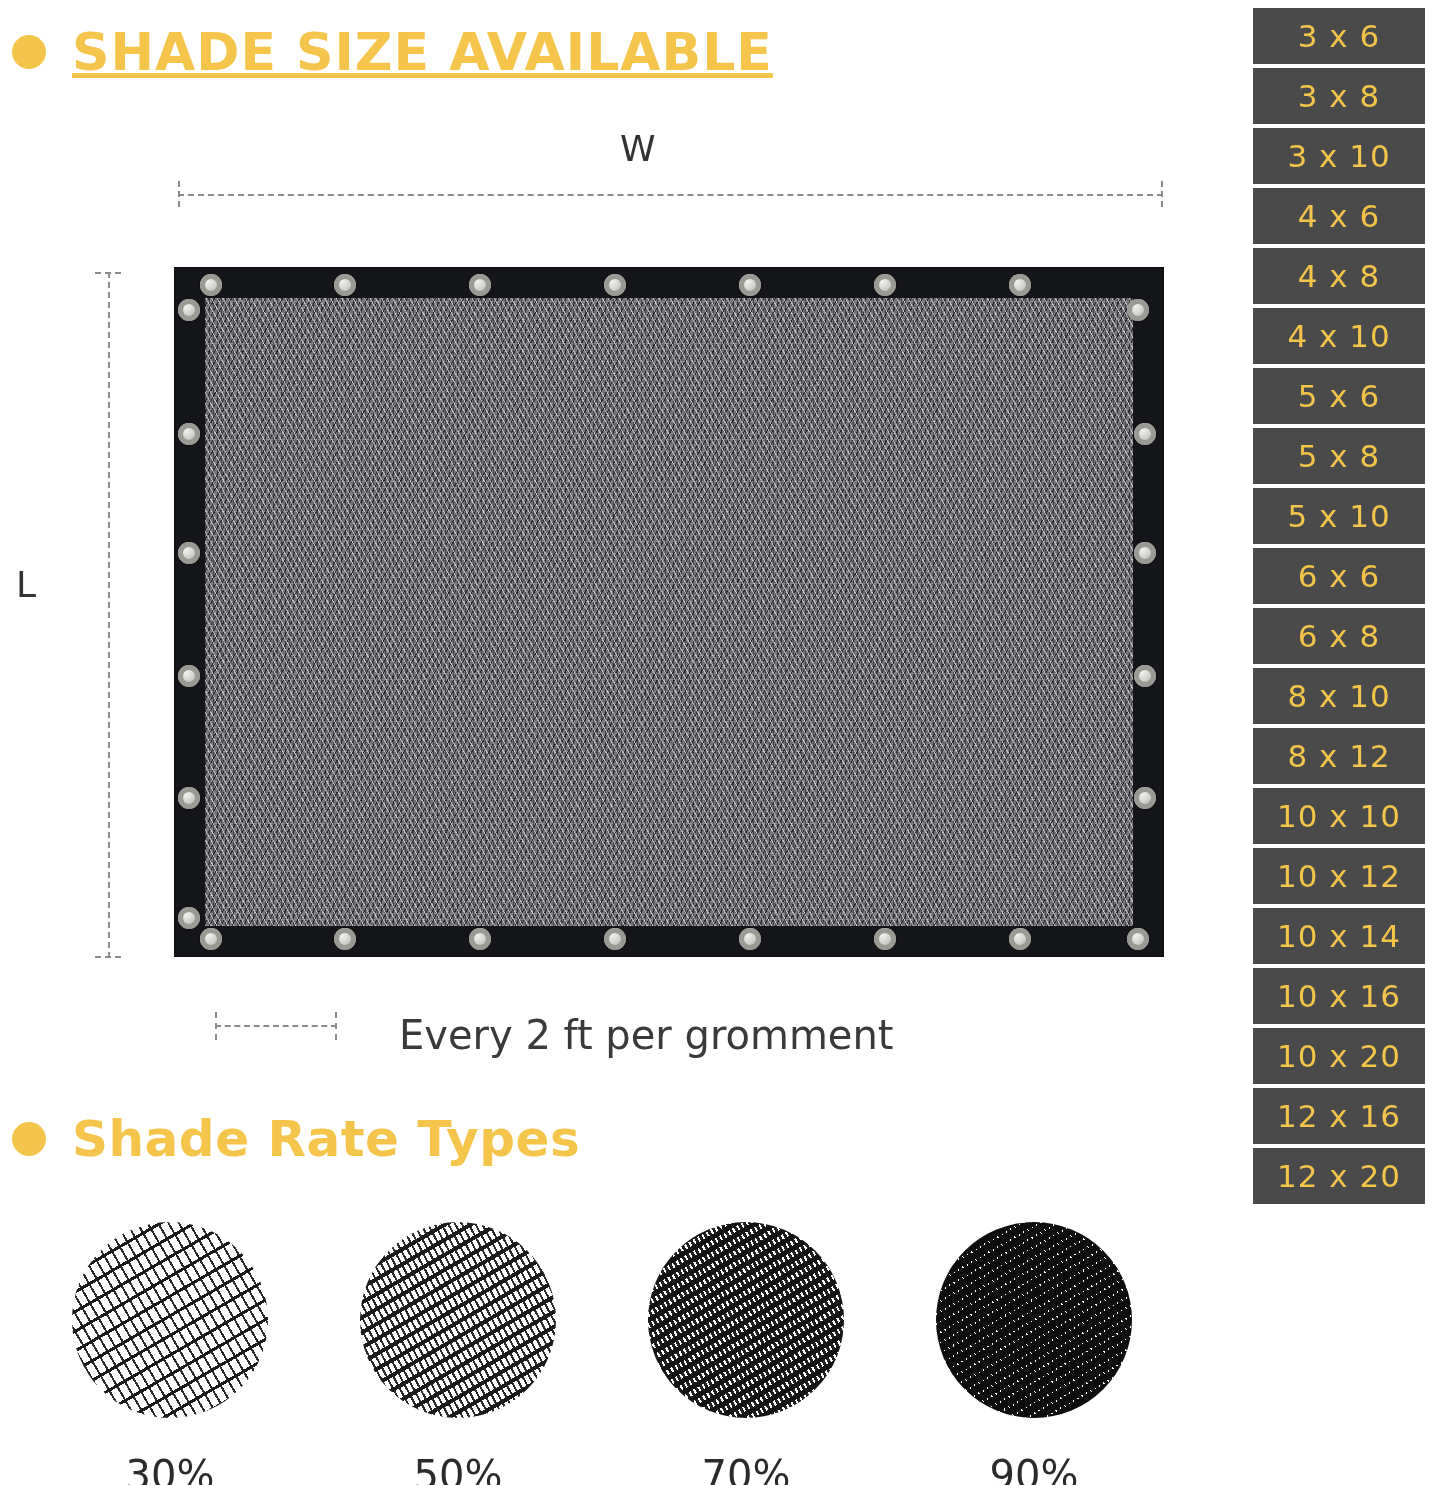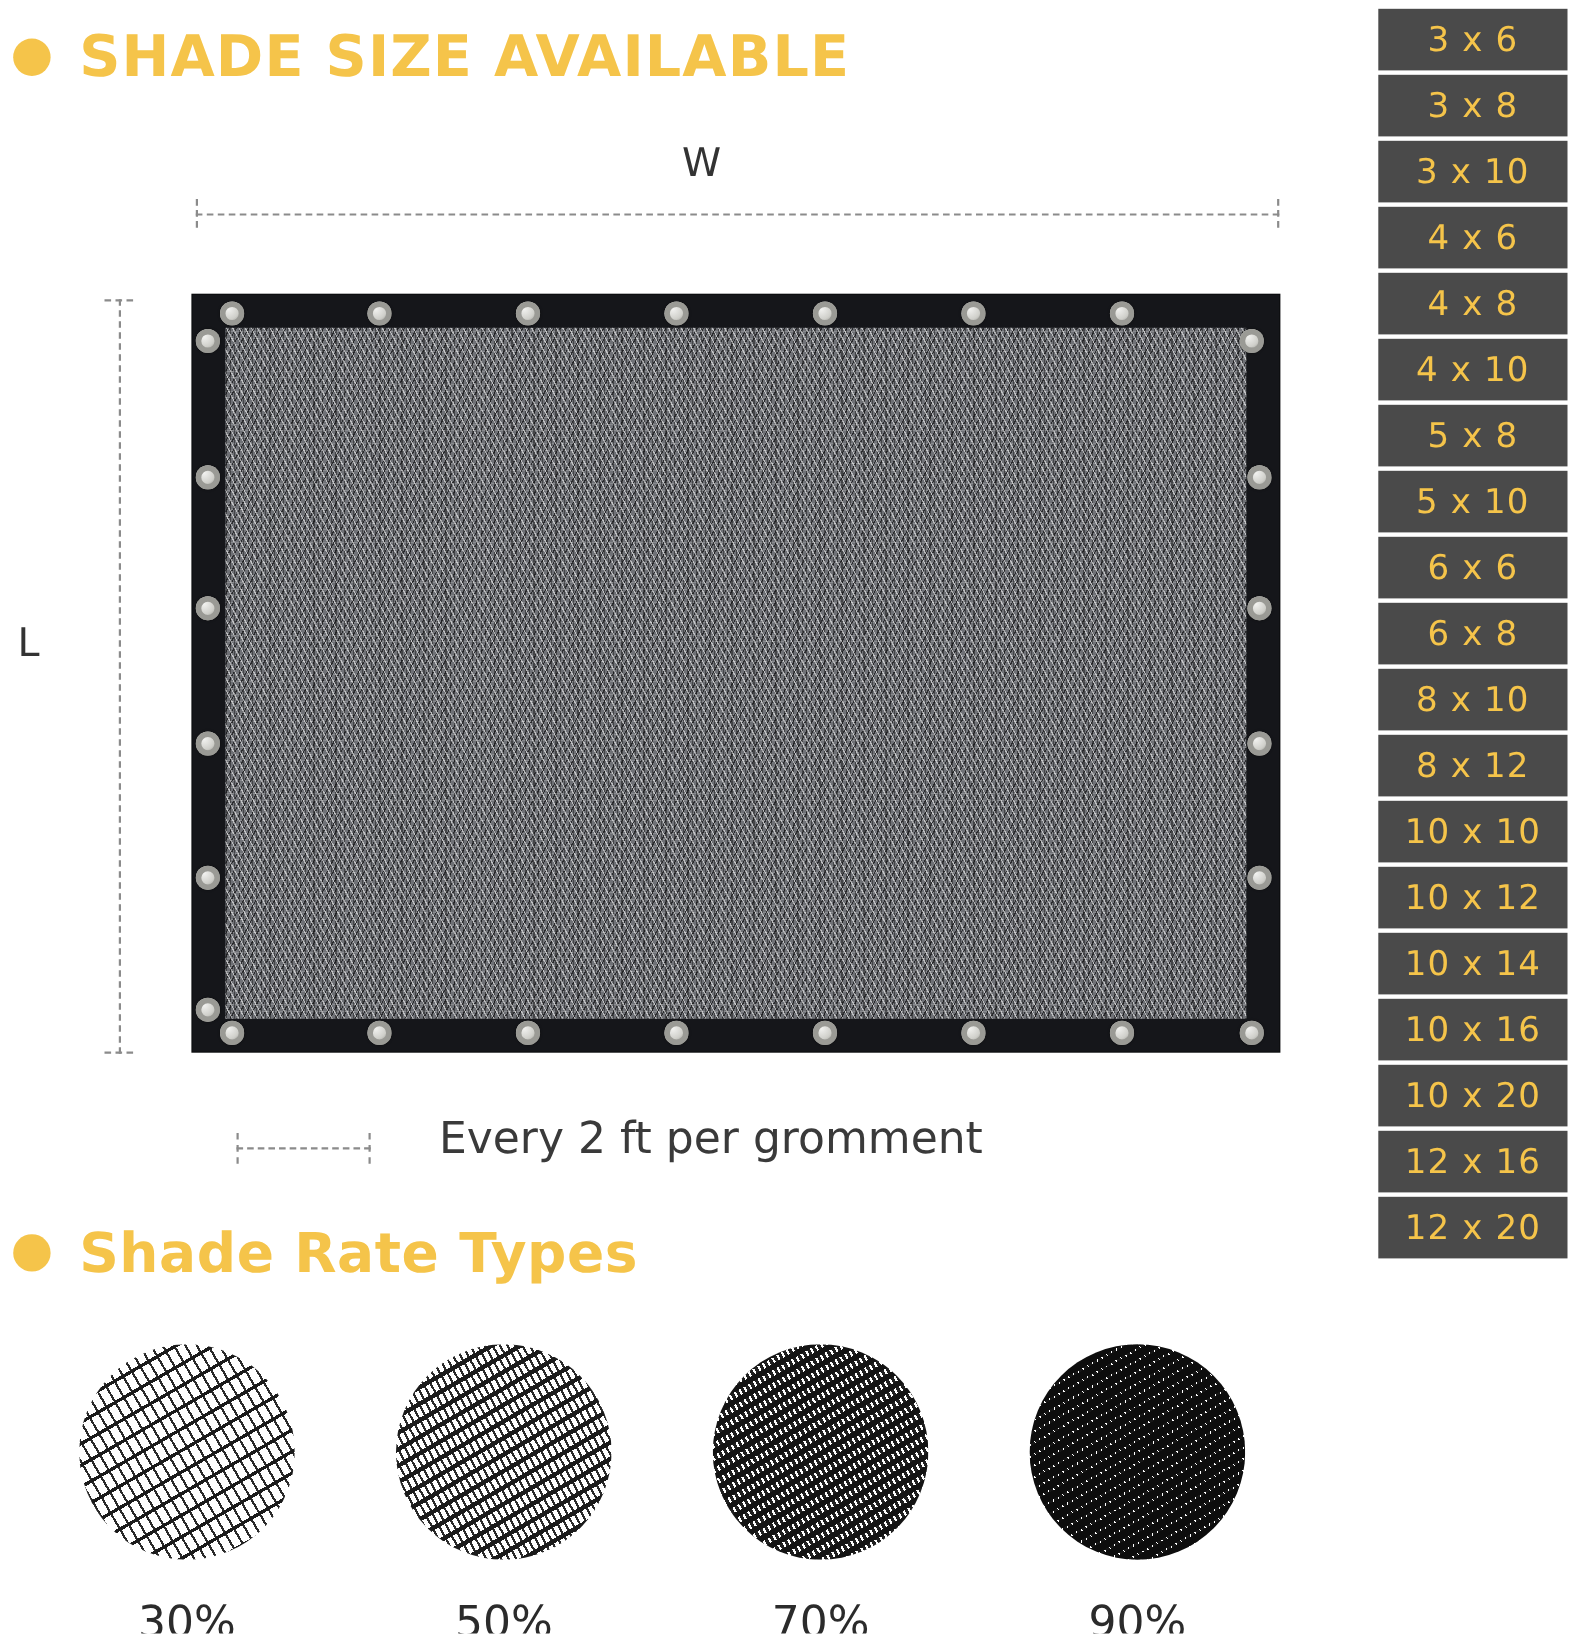--- a/index.html
+++ b/index.html
@@ -30,21 +30,21 @@
   }
   .heading-text {
     margin-left: 26px;
     font-family: "DejaVu Sans", sans-serif;
     font-weight: bold;
     color: #f5c44a;
     letter-spacing: 0.5px;
     white-space: nowrap;
   }
   #heading-1 { left: 12px; top: 22px; }
-  #heading-1 .heading-text { font-size: 52px; letter-spacing: 1px; }
+  #heading-1 .heading-text { font-size: 52px; letter-spacing: 1px; text-decoration: underline; }
   #heading-2 { left: 12px; top: 1110px; }
   #heading-2 .heading-text { font-size: 50px; }
 
   
   .panel-wrap {
     position: absolute;
     left: 175px;
     top: 268px;
     width: 988px;
     height: 688px;
@@ -107,21 +107,21 @@
     color: #333333;
     font-size: 36px;
   }
 
   
   .note-row {
     position: absolute;
     left: 215px;
     top: 1012px;
     display: flex;
-    align-items: flex-end;
+    align-items: flex-start;
   }
   .note-bracket {
     position: relative;
     width: 122px;
     height: 28px;
   }
   .note-bracket .seg {
     position: absolute;
     left: 0; right: 0; top: 13px;
     border-top: 2px dashed #8b8b8b;
@@ -299,20 +299,21 @@
   </div>
 </div>
 
 <div class="size-list">
   <div class="size-chip">3 x 6</div>
   <div class="size-chip">3 x 8</div>
   <div class="size-chip">3 x 10</div>
   <div class="size-chip">4 x 6</div>
   <div class="size-chip">4 x 8</div>
   <div class="size-chip">4 x 10</div>
+  <div class="size-chip">5 x 6</div>
   <div class="size-chip">5 x 8</div>
   <div class="size-chip">5 x 10</div>
   <div class="size-chip">6 x 6</div>
   <div class="size-chip">6 x 8</div>
   <div class="size-chip">8 x 10</div>
   <div class="size-chip">8 x 12</div>
   <div class="size-chip">10 x 10</div>
   <div class="size-chip">10 x 12</div>
   <div class="size-chip">10 x 14</div>
   <div class="size-chip">10 x 16</div>

